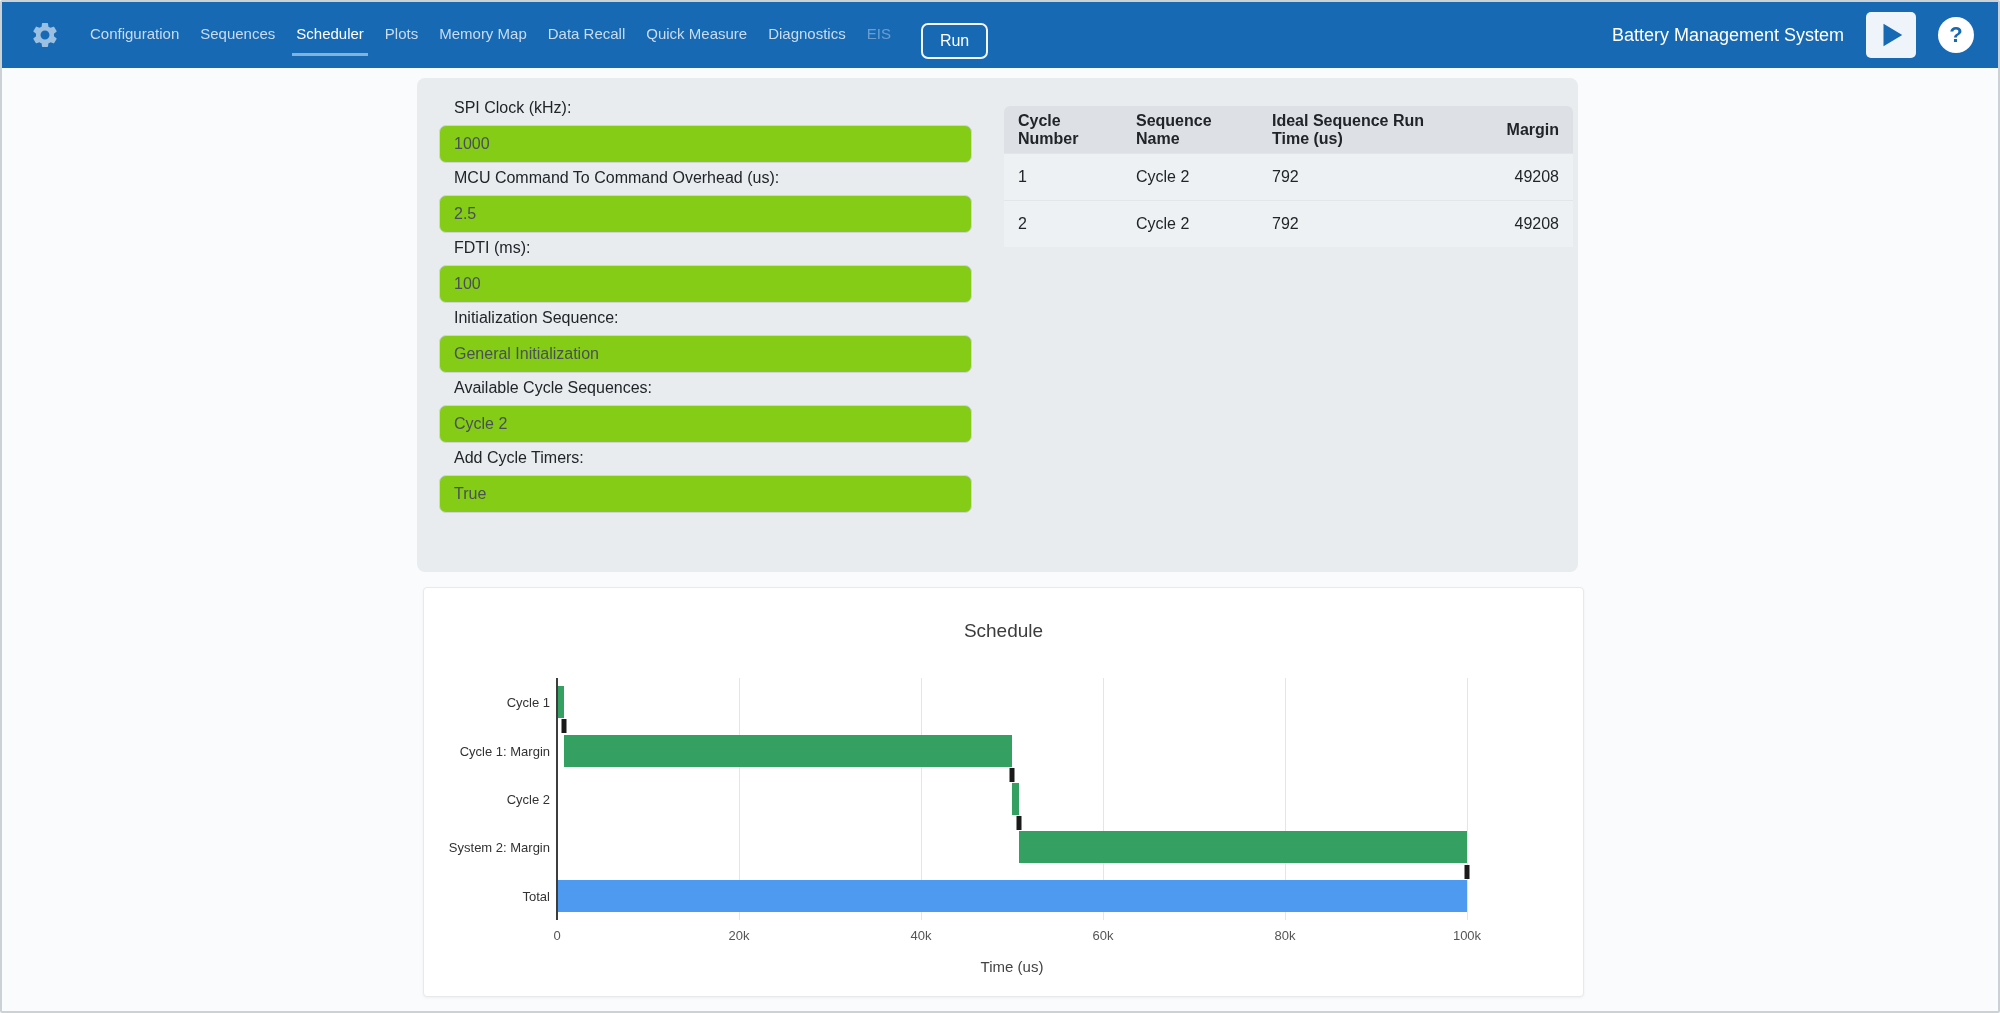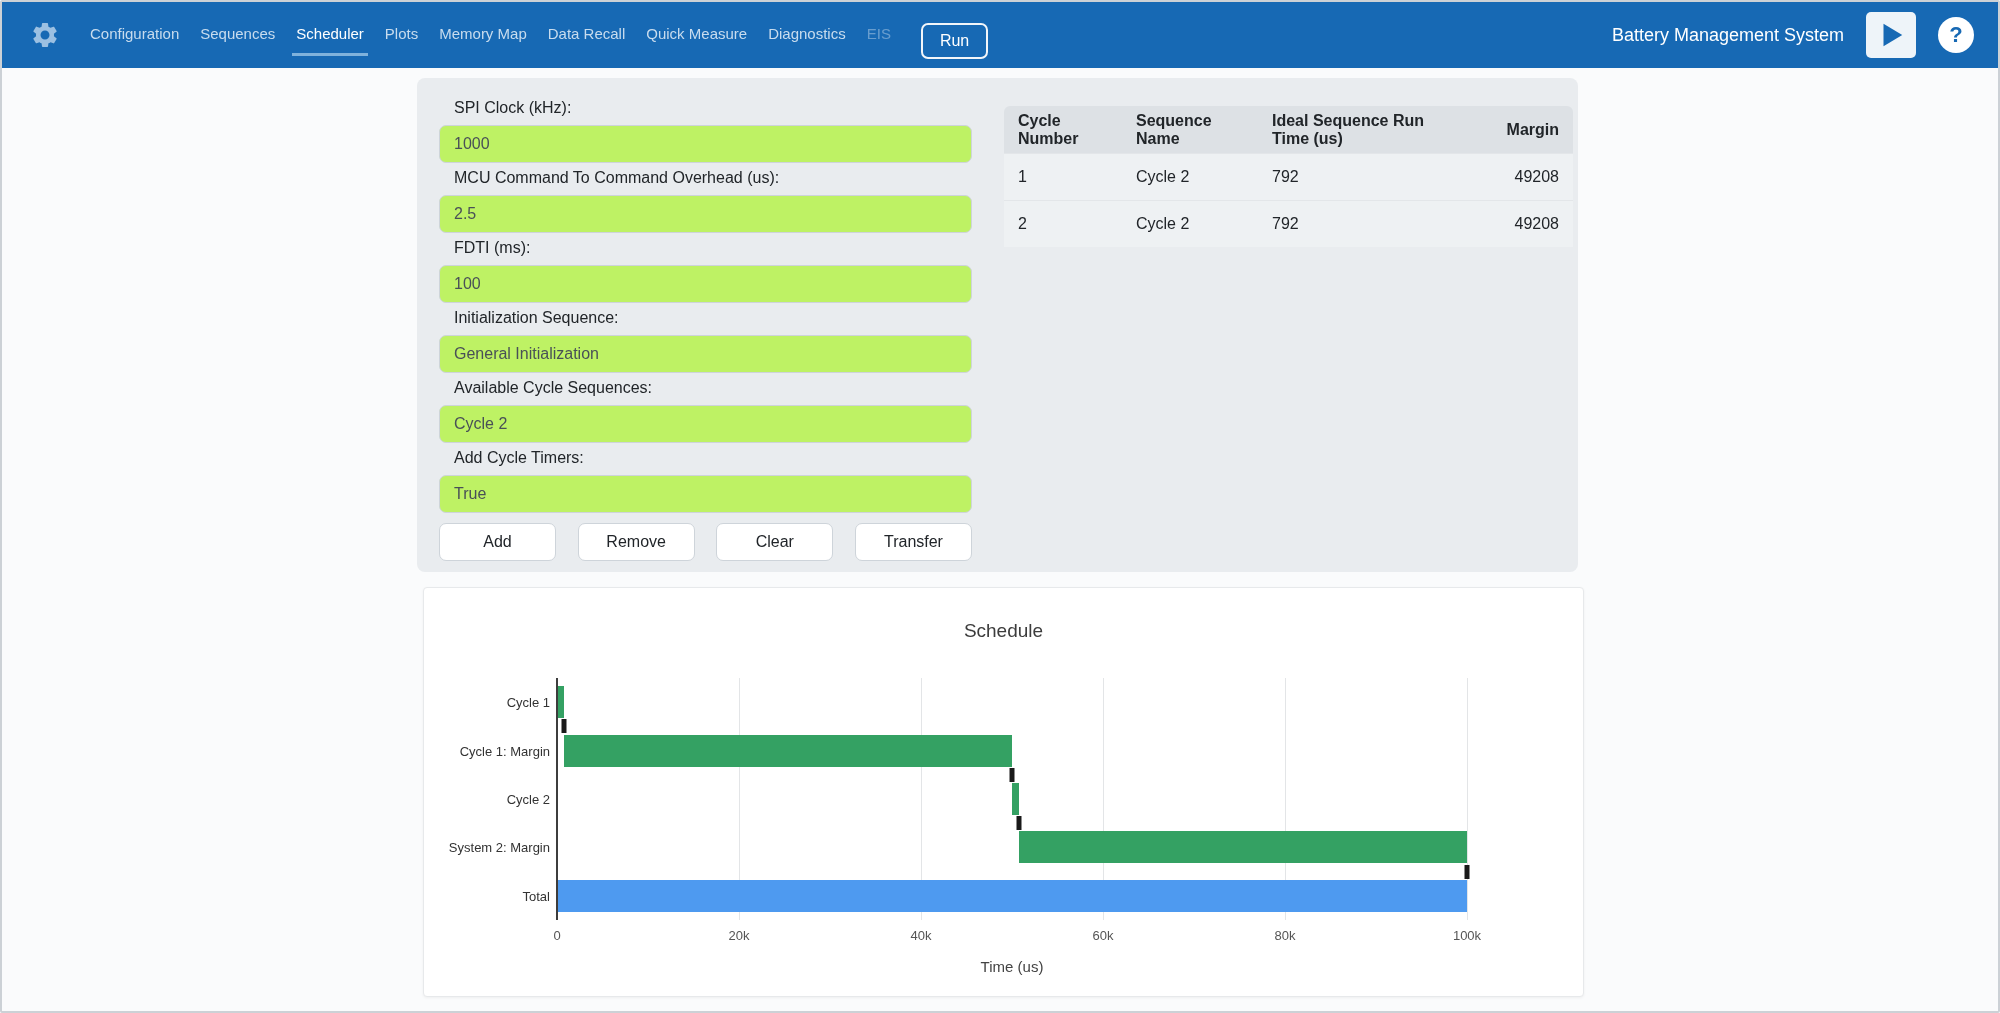--- a/index.html
+++ b/index.html
@@ -22,21 +22,21 @@
             display:flex;align-items:center;justify-content:center;cursor:pointer;padding:0;}
   .help-btn{width:36px;height:36px;border-radius:50%;background:#ffffff;color:#1769b4;font-size:22px;font-weight:bold;
             display:flex;align-items:center;justify-content:center;border:none;cursor:pointer;font-family:inherit;}
 
   
   .settings-panel{position:absolute;left:415px;top:76px;width:1161px;height:494px;background:#e9ecef;border-radius:8px;}
   .form-col{position:absolute;left:22px;top:20px;width:533px;}
   .field{margin-bottom:5px;}
   .field label{display:block;font-size:16px;color:#212529;margin-bottom:7px;margin-left:15px;line-height:20px;}
   .field input{width:100%;box-sizing:border-box;height:38px;border:1px solid #ced4da;border-radius:7px;
-               padding:0 14px;font-size:16px;color:#495057;background:#bef264;font-family:inherit;}
+               padding:0 14px;font-size:16px;color:#495057;background:#84cc16;font-family:inherit;}
   .btn-row{display:flex;justify-content:space-between;margin-top:10px;}
   .btn{width:117px;height:38px;background:#fff;border:1px solid #ced4da;border-radius:7px;font-size:16px;
        color:#212529;cursor:pointer;font-family:inherit;}
 
   
   .cycles-table{position:absolute;left:587px;top:28px;width:569px;font-size:16px;color:#212529;}
   .t-head,.t-row{display:grid;grid-template-columns:118px 136px 1fr 110px;align-items:center;}
   .t-head{background:#dde1e5;border-radius:6px 6px 0 0;font-weight:bold;height:47px;}
   .t-row{background:#eef1f3;height:46px;border-top:1px solid #e3e6e9;}
   .cell{padding-left:14px;}
@@ -124,26 +124,20 @@
       </div>
       <div class="field">
         <label>Available Cycle Sequences:</label>
         <input type="text" value="Cycle 2" style="">
       </div>
       <div class="field">
         <label>Add Cycle Timers:</label>
         <input type="text" value="True" style="">
       </div>
 
-      <div class="btn-row">
-        <button class="btn">Add</button>
-        <button class="btn">Remove</button>
-        <button class="btn">Clear</button>
-        <button class="btn">Transfer</button>
-      </div>
     </div>
 
     <div class="cycles-table">
       <div class="t-head">
         <div class="cell">Cycle Number</div>
         <div class="cell">Sequence Name</div>
         <div class="cell">Ideal Sequence Run Time (us)</div>
         <div class="cell num-r">Margin</div>
       </div>
       <div class="t-row">

